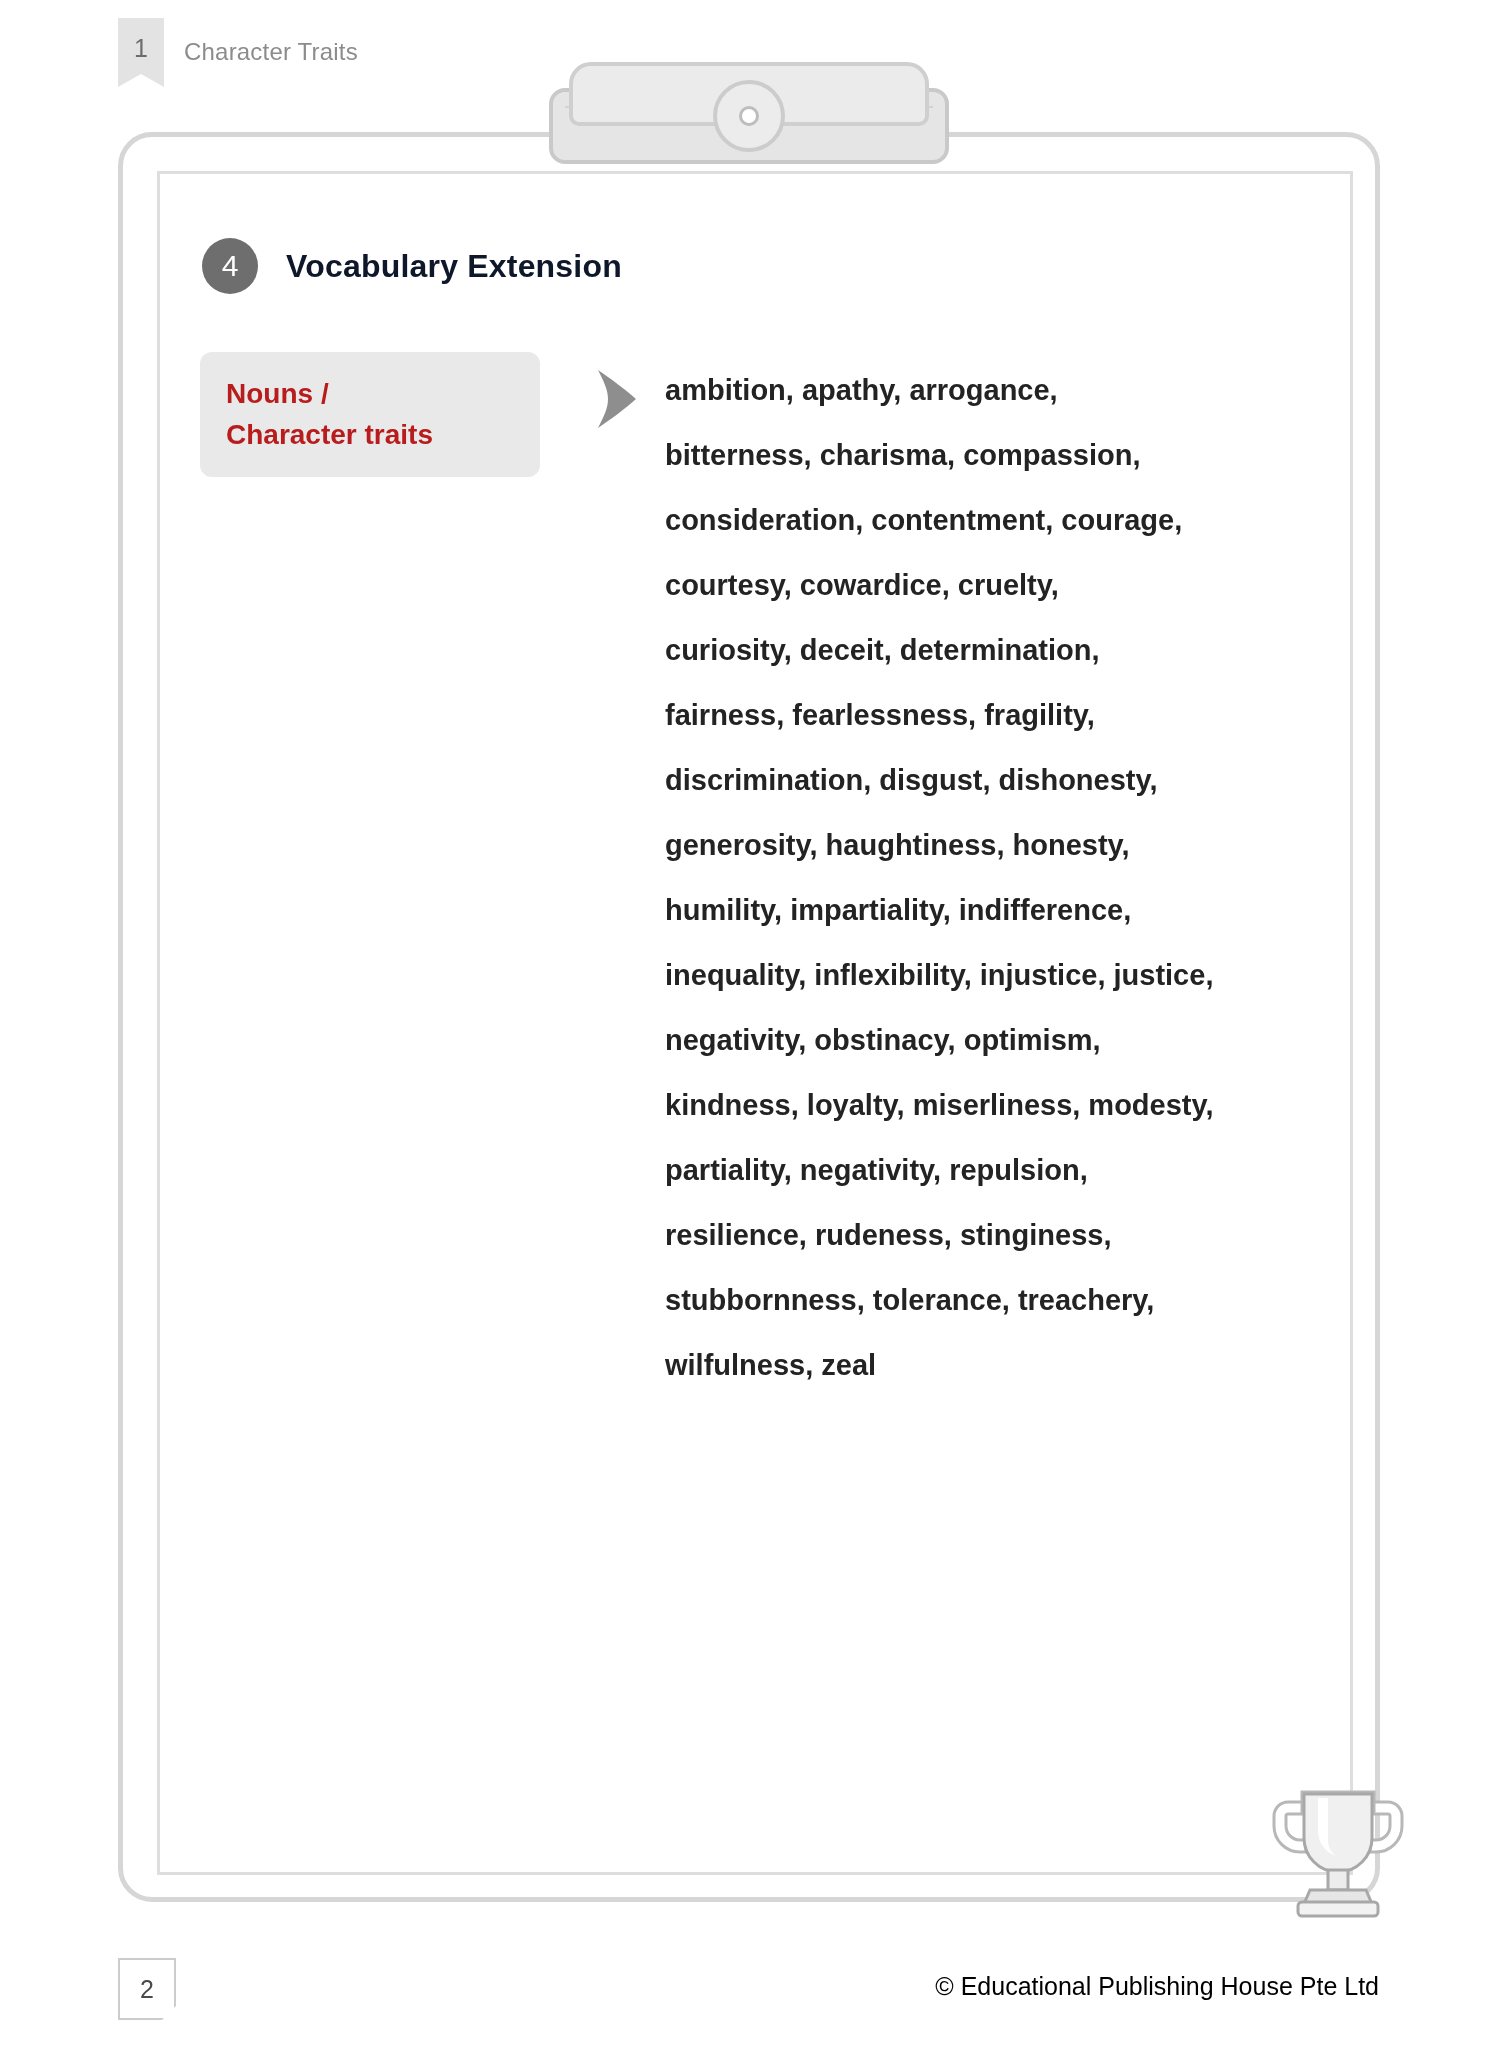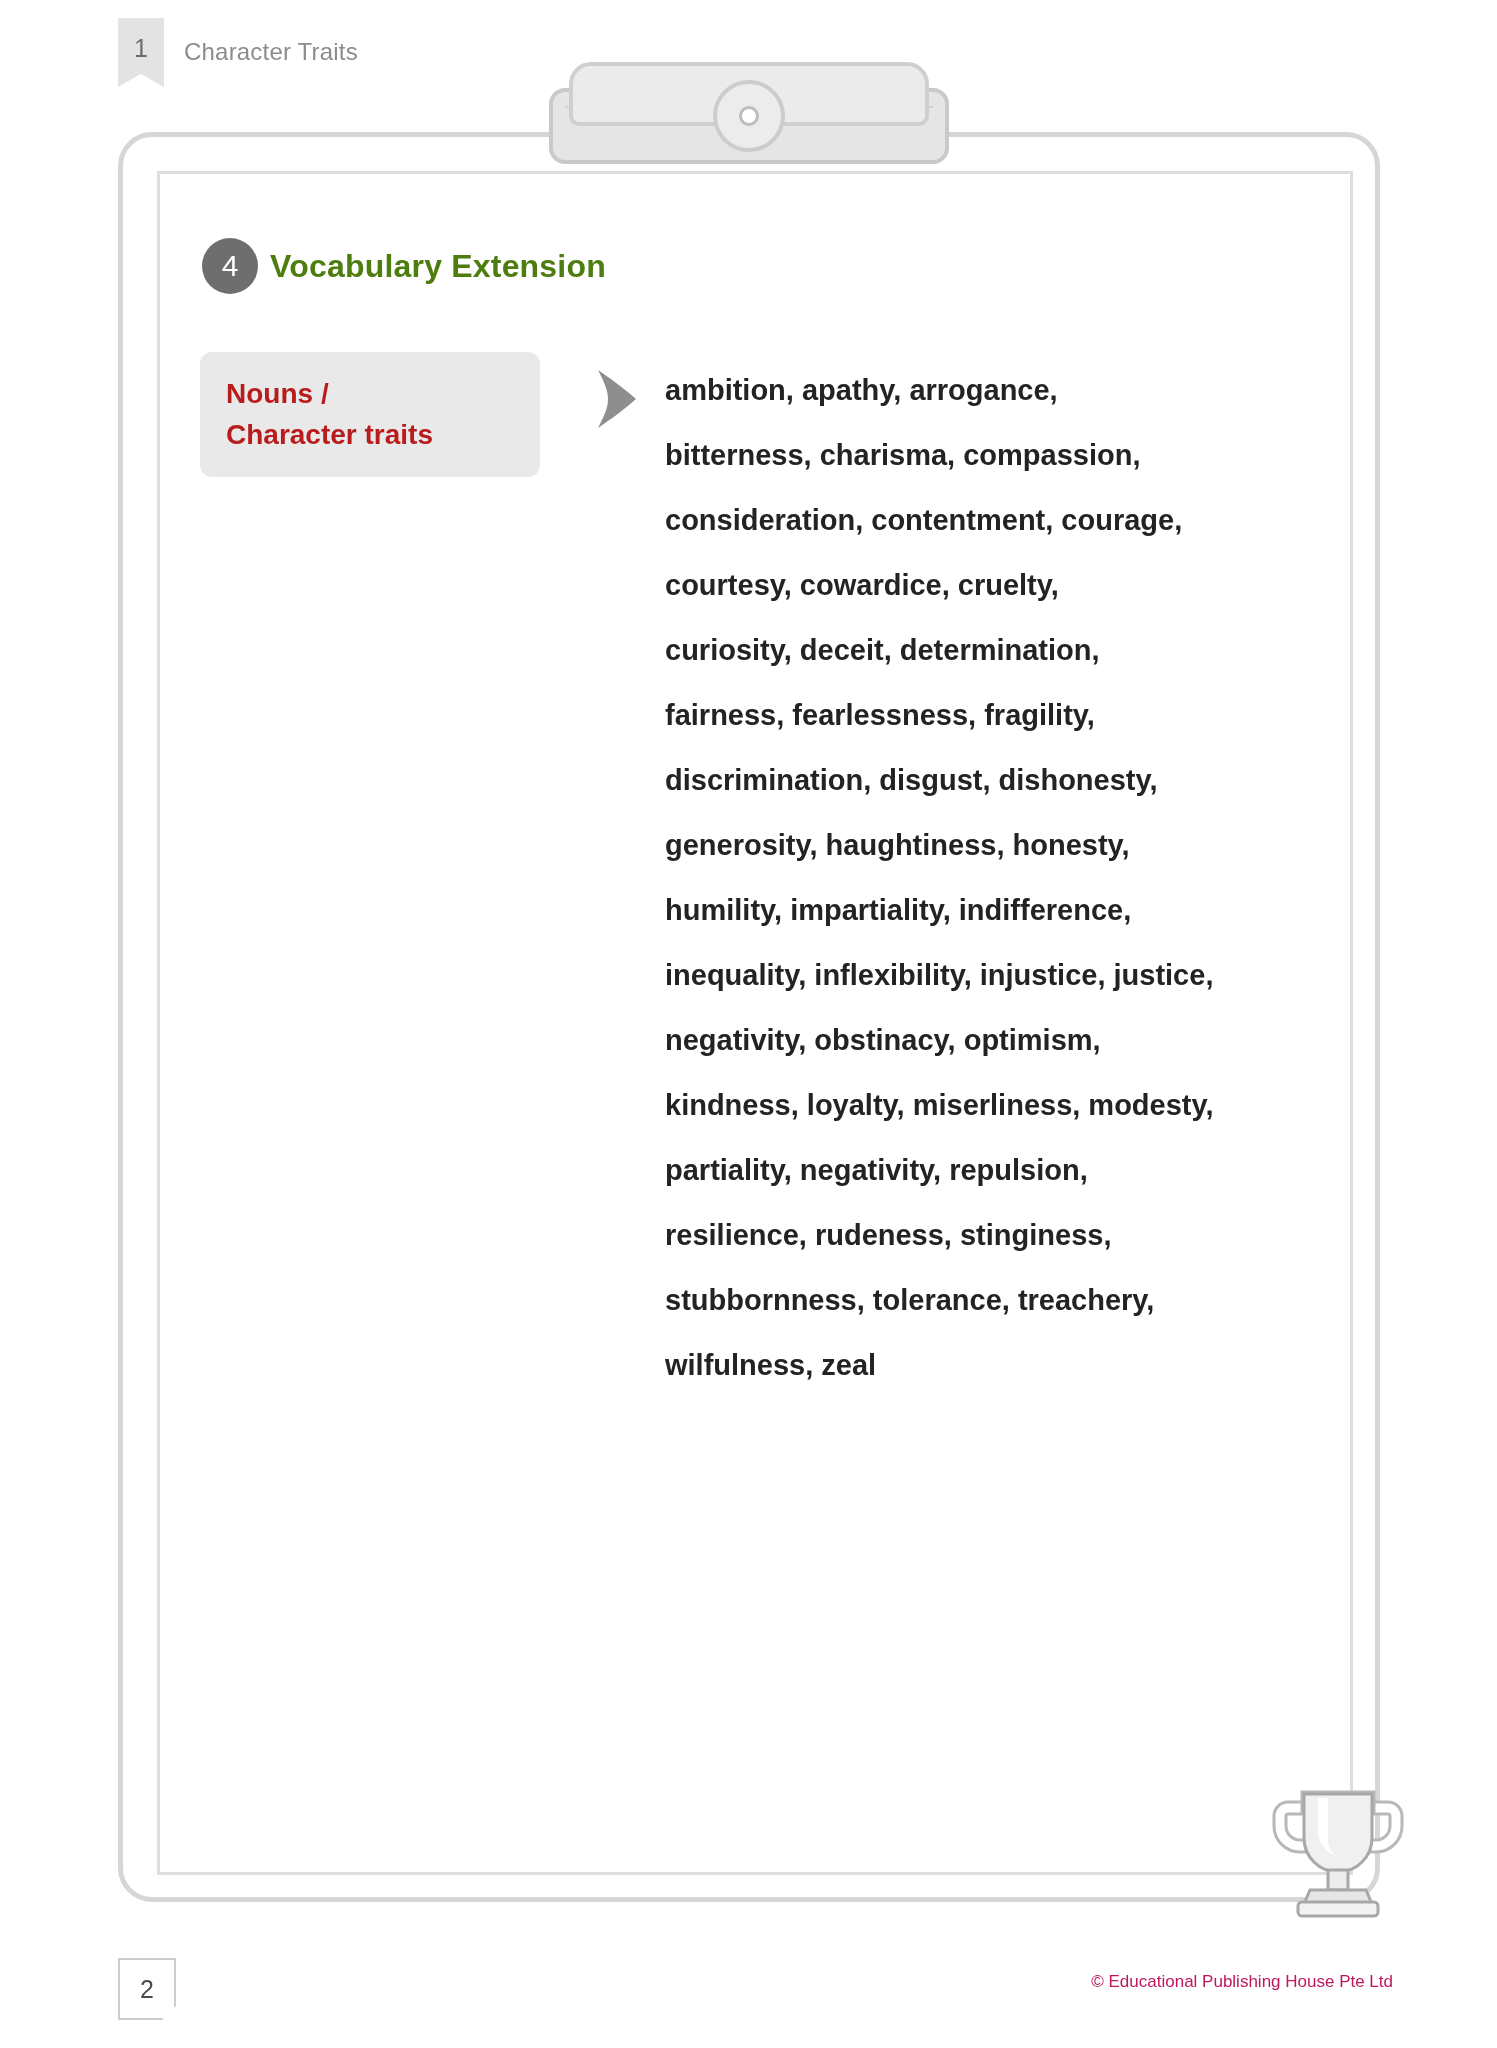--- a/index.html
+++ b/index.html
@@ -154,24 +154,24 @@
     border-radius: 50%;
     background: #6e6e6e;
     color: #ffffff;
     font-size: 30px;
     display: flex;
     align-items: center;
     justify-content: center;
     font-family: "Liberation Sans", sans-serif;
   }
   .section-title {
-    margin-left: 12px;
+    margin-left: 28px;
     font-size: 32px;
     font-weight: bold;
-    color: #4d7c0f;
+    color: #0f172a;
     letter-spacing: 0.2px;
   }
 
   
   .label-box {
     position: absolute;
     left: 200px;
     top: 352px;
     width: 340px;
     min-height: 110px;
@@ -243,24 +243,24 @@
     position: absolute;
     right: -2px;
     bottom: -2px;
     width: 0;
     height: 0;
     border-left: 14px solid transparent;
     border-bottom: 14px solid #ffffff;
   }
   .footer-copy {
     position: absolute;
-    right: 104px;
+    right: 118px;
     top: 1972px;
-    font-size: 17px;
-    color: #be185d;
+    font-size: 25px;
+    color: #000000;
     text-align: right;
   }
 </style>
 </head>
 <body>
 
 <div class="header">
   <div class="header-tab">
     <div class="header-num">1</div>
   </div>

